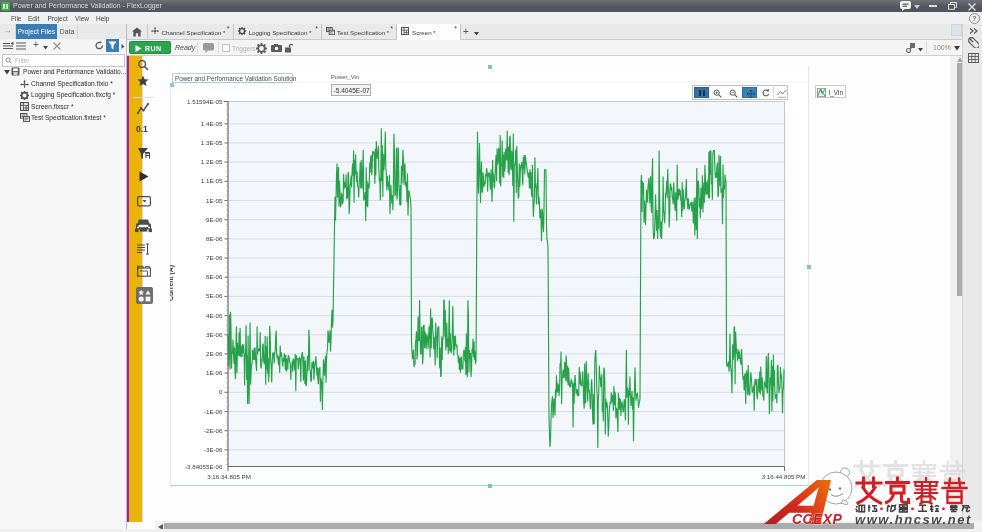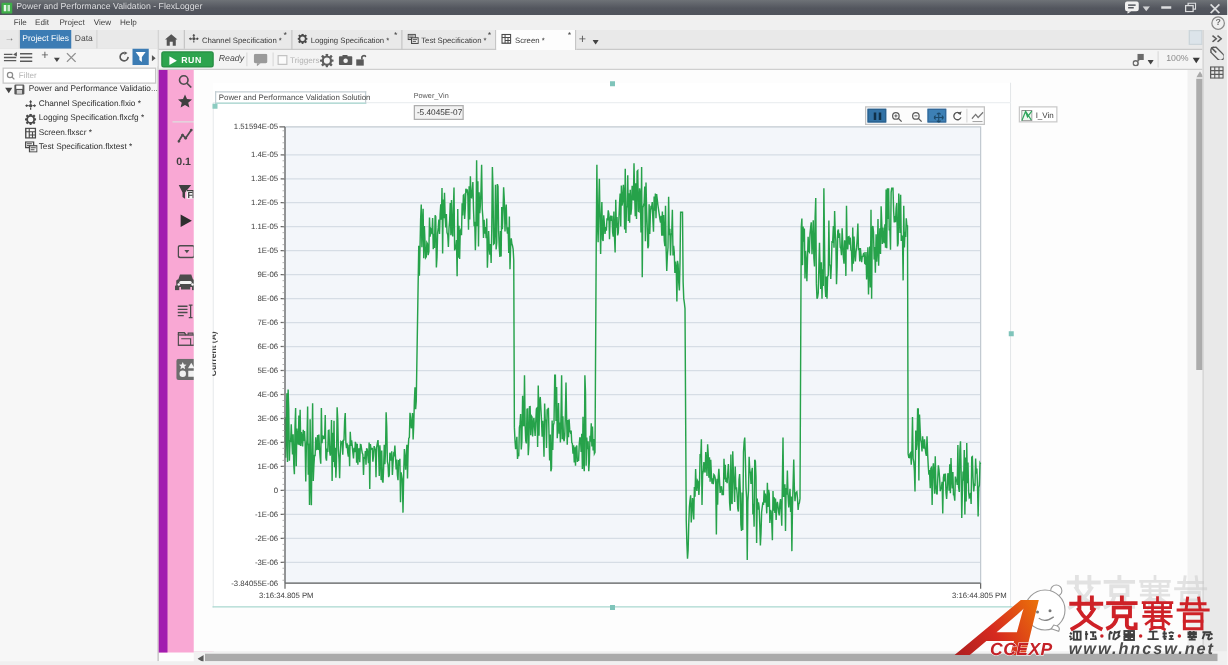--- a/index.html
+++ b/index.html
@@ -245,21 +245,21 @@
     <svg class="abs" style="left:791px;top:8px" width="5" height="4" viewBox="0 0 5 4">
       <path d="M0 0 H5 L2.5 3.5 Z" fill="#444"></path>
     </svg>
     <div class="abs" style="left:799px;top:1px;width:1px;height:13px;background:#dcdcdc;"></div>
     <div class="abs" style="left:806px;top:4px;font-size:7px;color:#8a8a8a;">100%</div>
     <svg class="abs" style="left:827px;top:6px" width="6" height="5" viewBox="0 0 6 5">
       <path d="M0 0 H6 L3 4.5 Z" fill="#3a3a3a"></path>
     </svg>
   </div>
 
-<div class="abs" style="left:127px;top:56px;width:44px;height:466px;background:#f9a8d4;border-left:7px solid #a21caf;border-right:1px solid #d8d8d8;box-sizing:border-box;">
+<div class="abs" style="left:127px;top:56px;width:16px;height:466px;background:#eab308;border-left:2px solid #a21caf;border-right:1px solid #d8d8d8;box-sizing:border-box;">
     <div class="abs" style="left:4px;top:41px;width:20px;height:1px;background:#dedede;"></div>
     <svg class="abs" style="left:8px;top:3px" width="12" height="12" viewBox="0 0 12 12">
       <circle cx="5" cy="5" r="3.4" fill="none" stroke="#4c4c4c" stroke-width="1.3"></circle>
       <path d="M7.6 7.6 L11 11" stroke="#4c4c4c" stroke-width="1.4"></path>
     </svg>
     <svg class="abs" style="left:8px;top:19px" width="12" height="12" viewBox="0 0 12 12">
       <path d="M6 0.5 L7.6 4.2 L11.6 4.5 L8.6 7.1 L9.5 11 L6 8.9 L2.5 11 L3.4 7.1 L0.4 4.5 L4.4 4.2 Z" fill="#3f3f3f"></path>
     </svg>
     <svg class="abs" style="left:8px;top:46px" width="13" height="13" viewBox="0 0 13 13">
       <path d="M1 11 L4 6 L6.5 8.5 L11 2" stroke="#4c4c4c" stroke-width="1.4" fill="none"></path>

